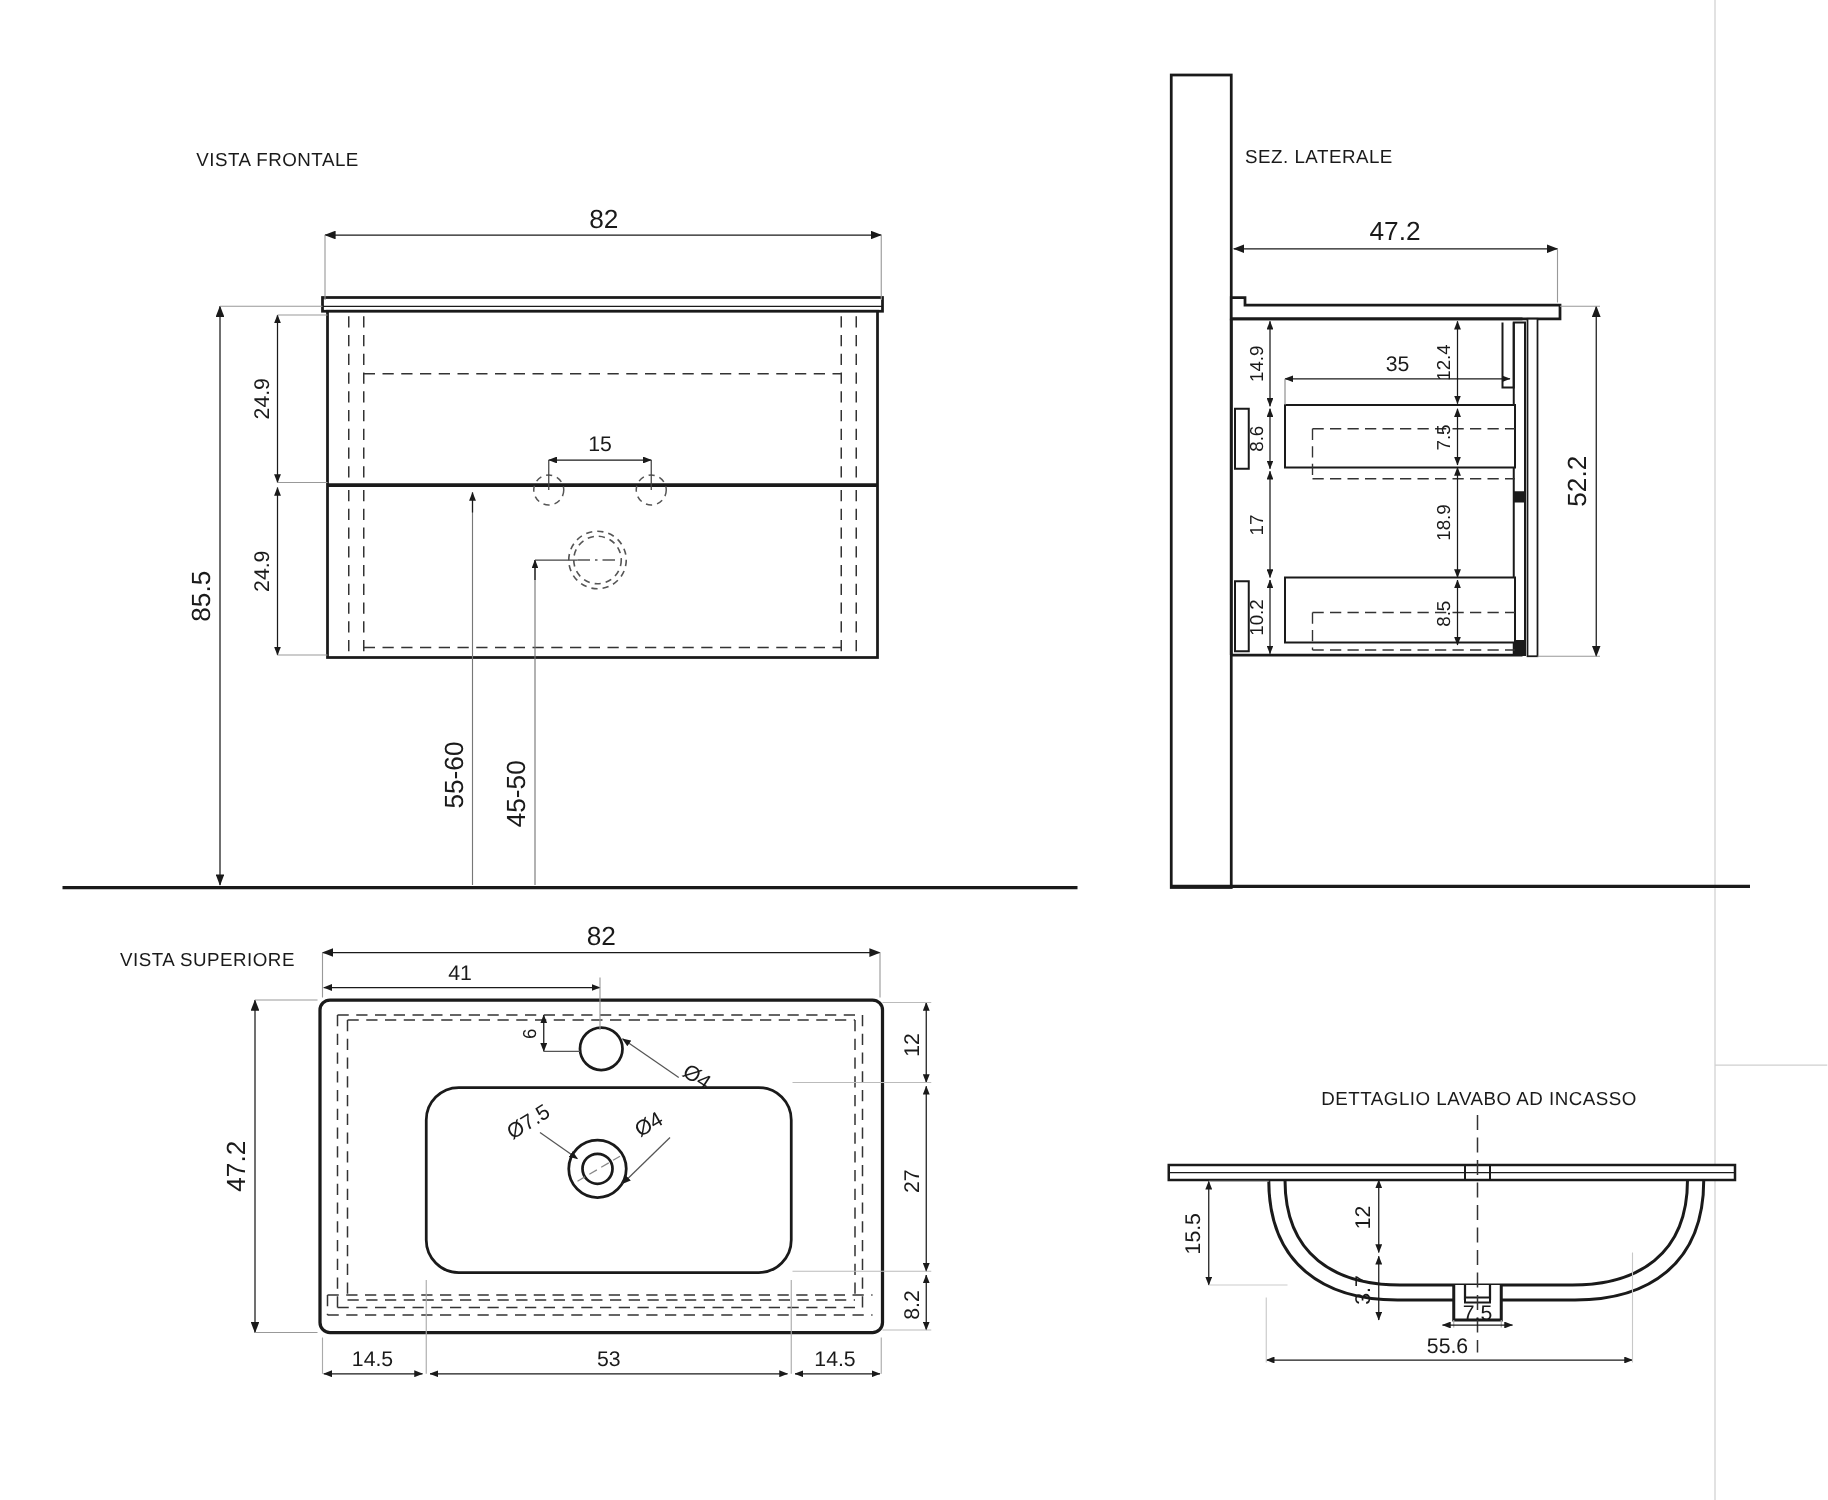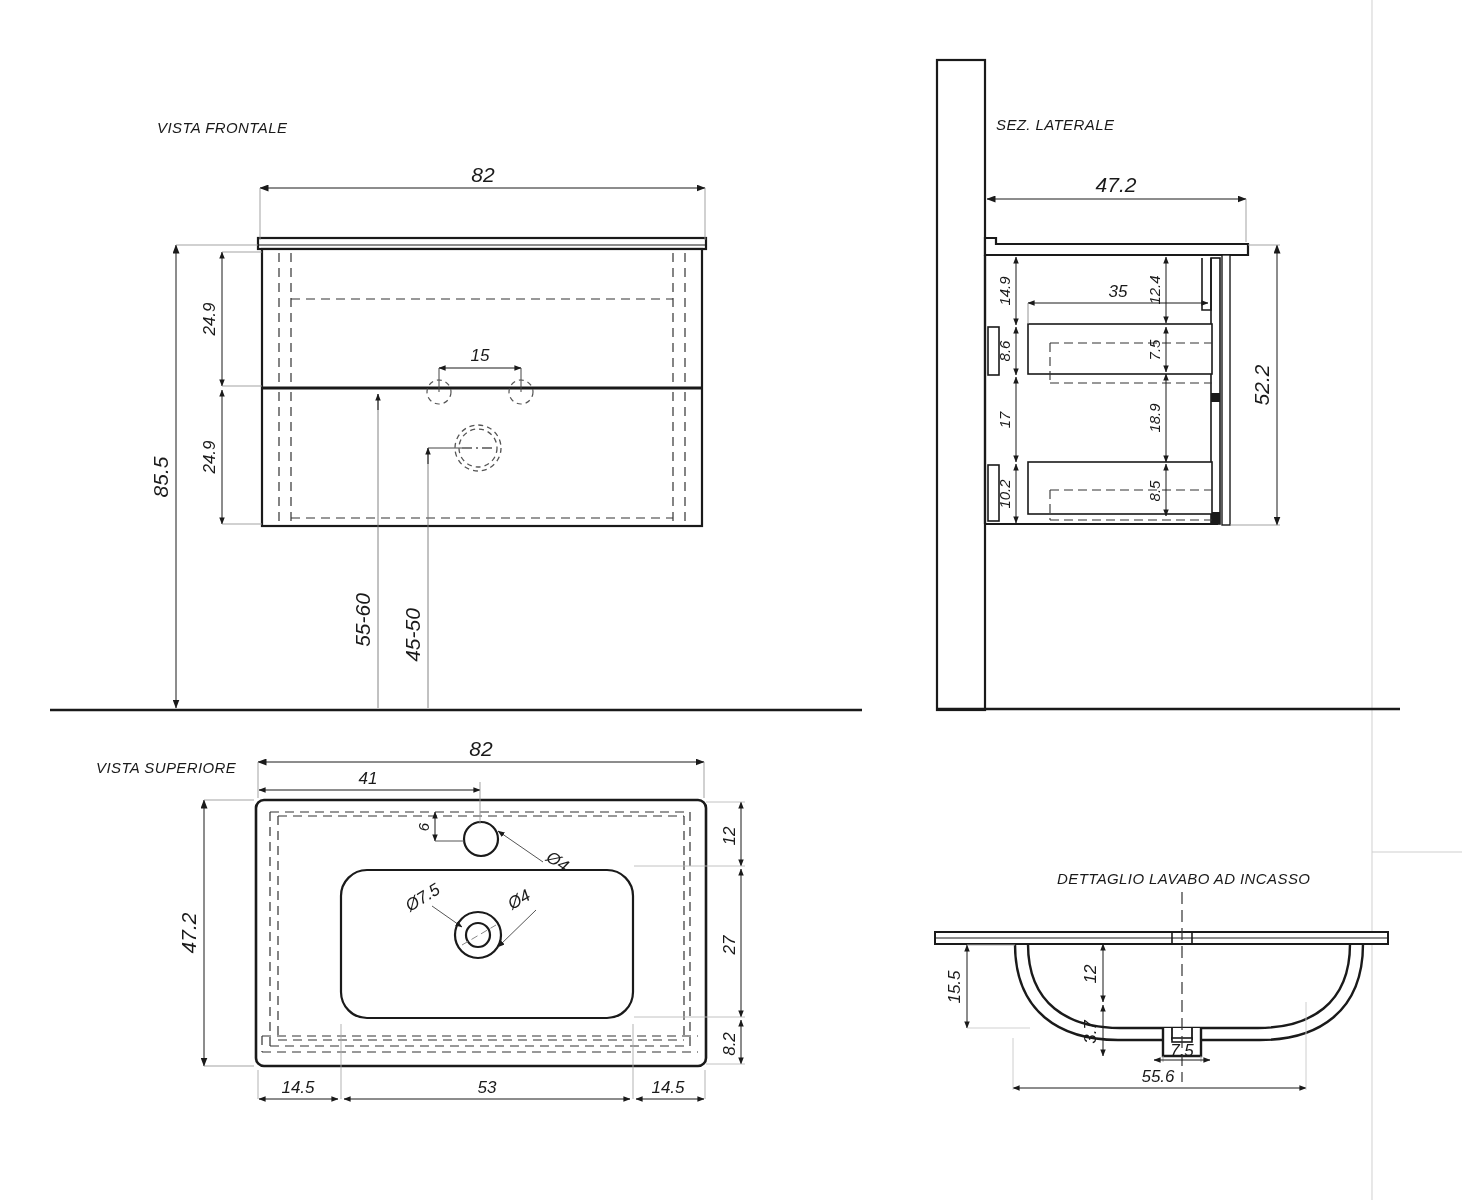--- a/index.html
+++ b/index.html
@@ -13,21 +13,20 @@
     font-family: "Liberation Sans", sans-serif;
     overflow: hidden;
     position: relative;
   }
   #sheet {
     position: absolute;
     left: 0;
     top: 0;
     width: 1462px;
     height: 1200px;
-    font-style: italic;
   }
   svg { display: block; }
   .title-txt {
     font-family: "Liberation Sans", sans-serif;
     font-size: 15px;
     fill: #1a1a1a;
     letter-spacing: 0.4px;
   }
   .dim-txt {
     font-family: "Liberation Sans", sans-serif;

